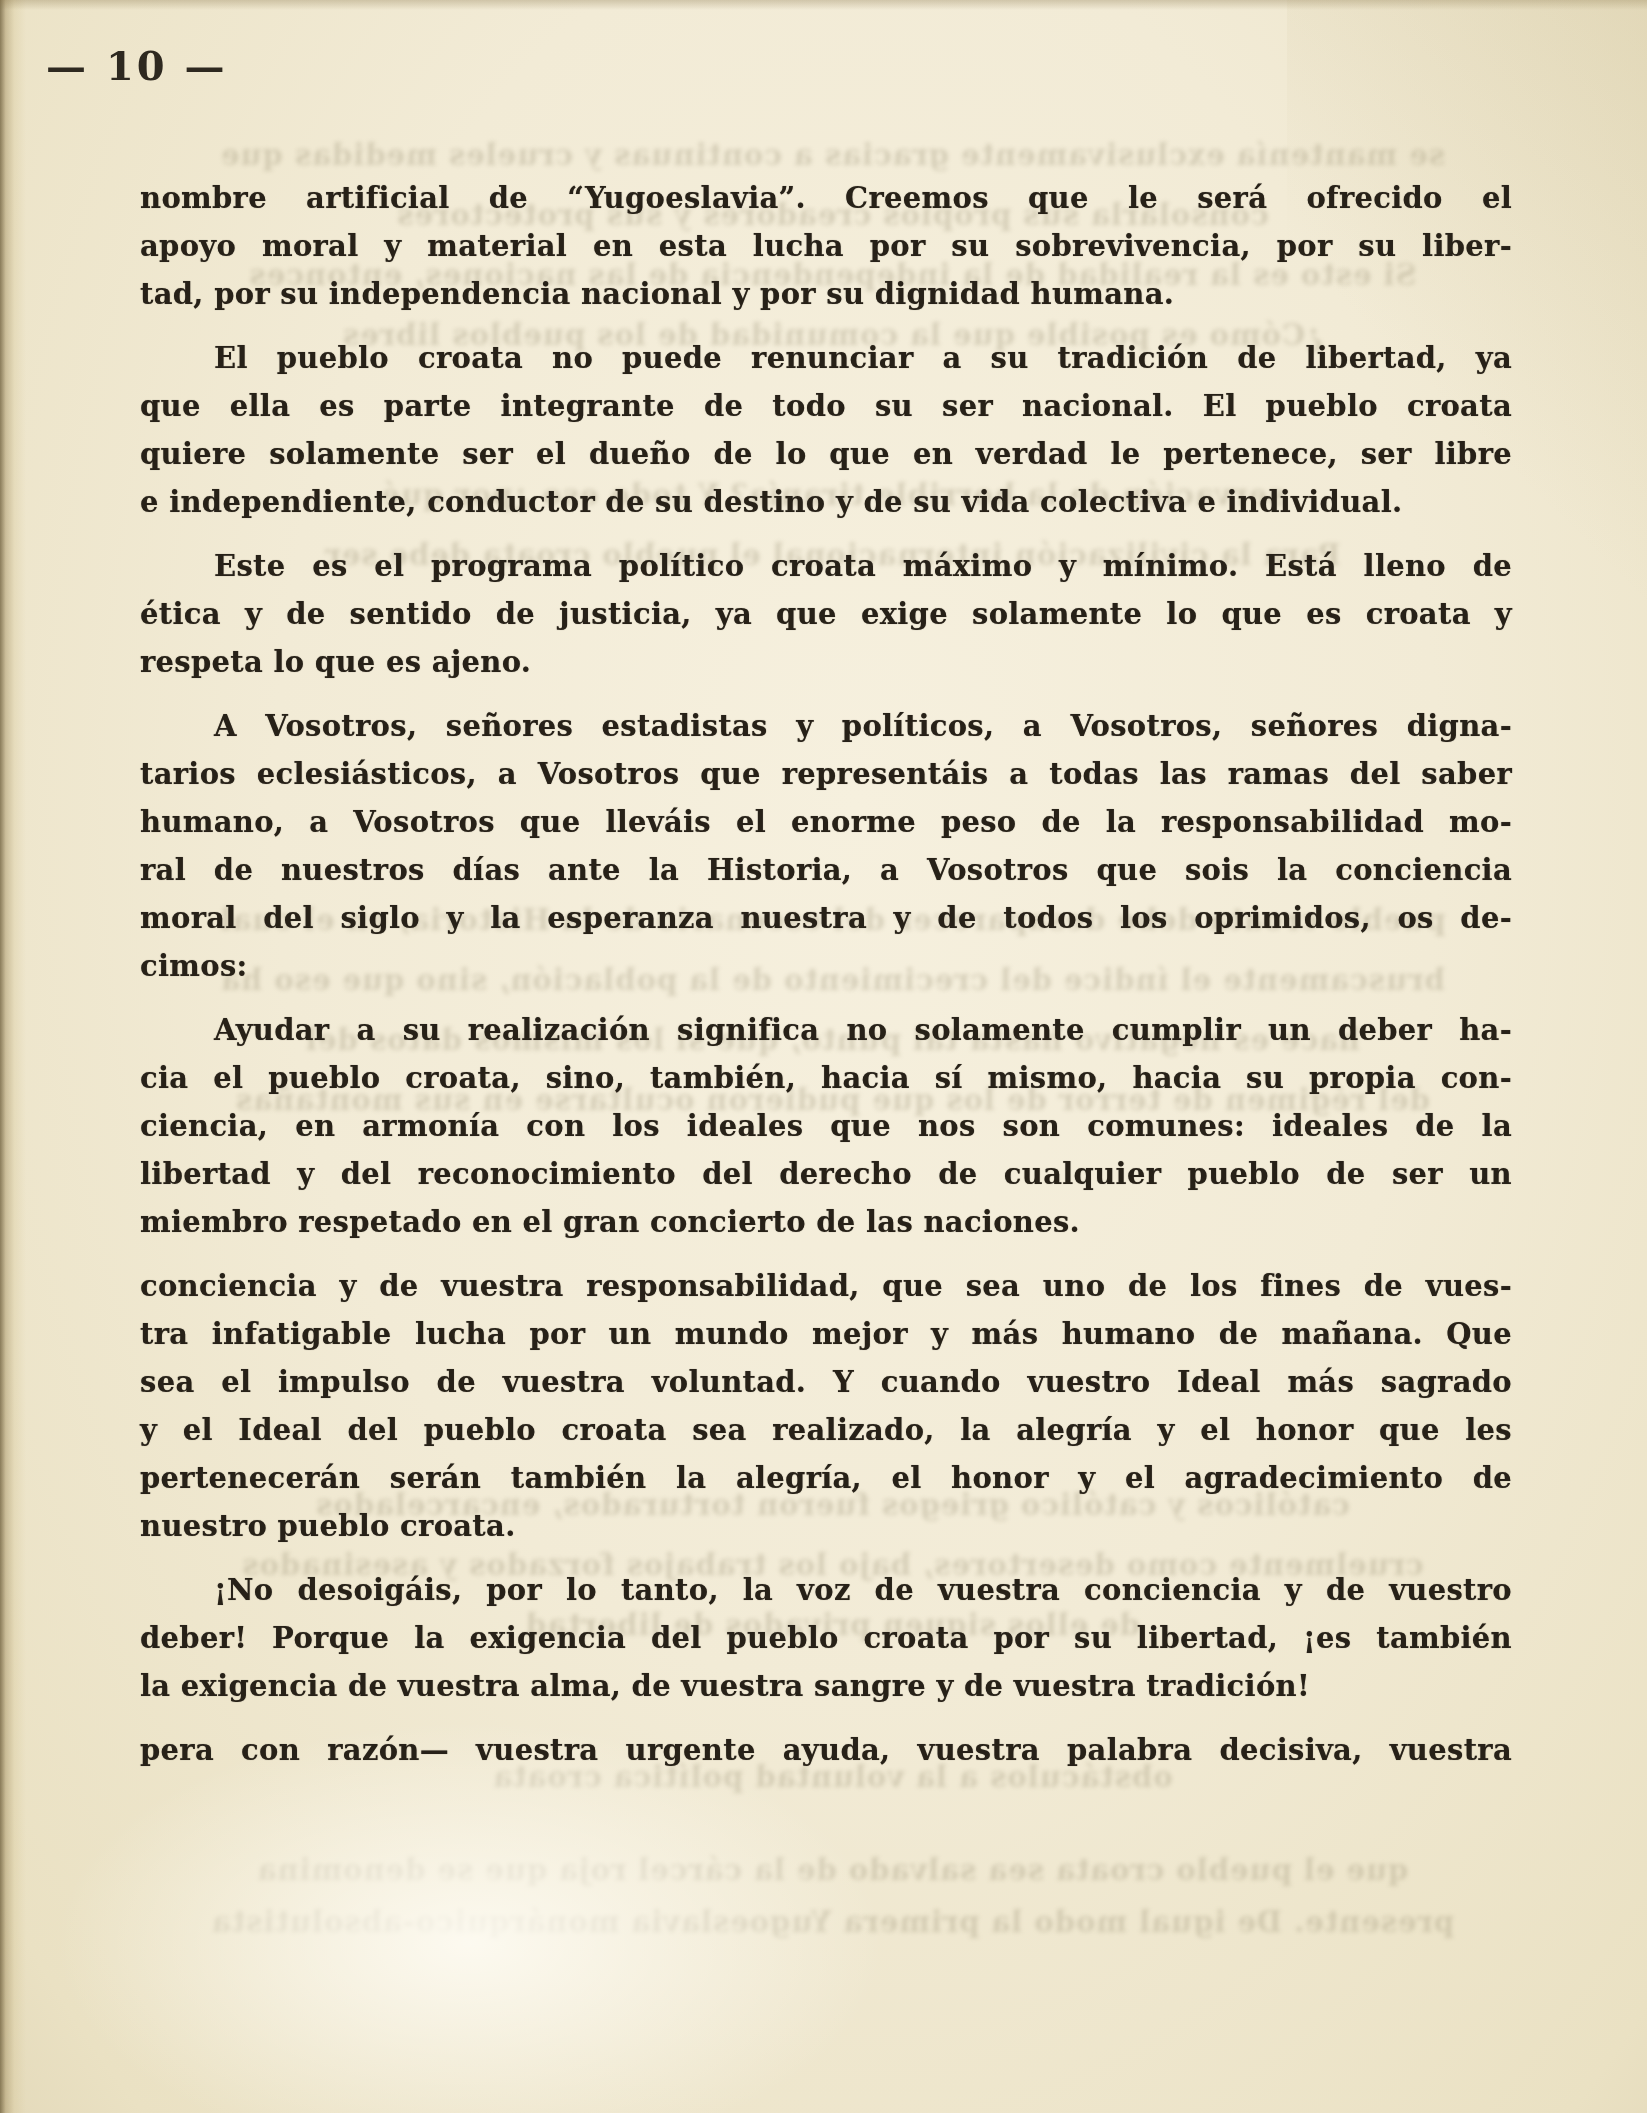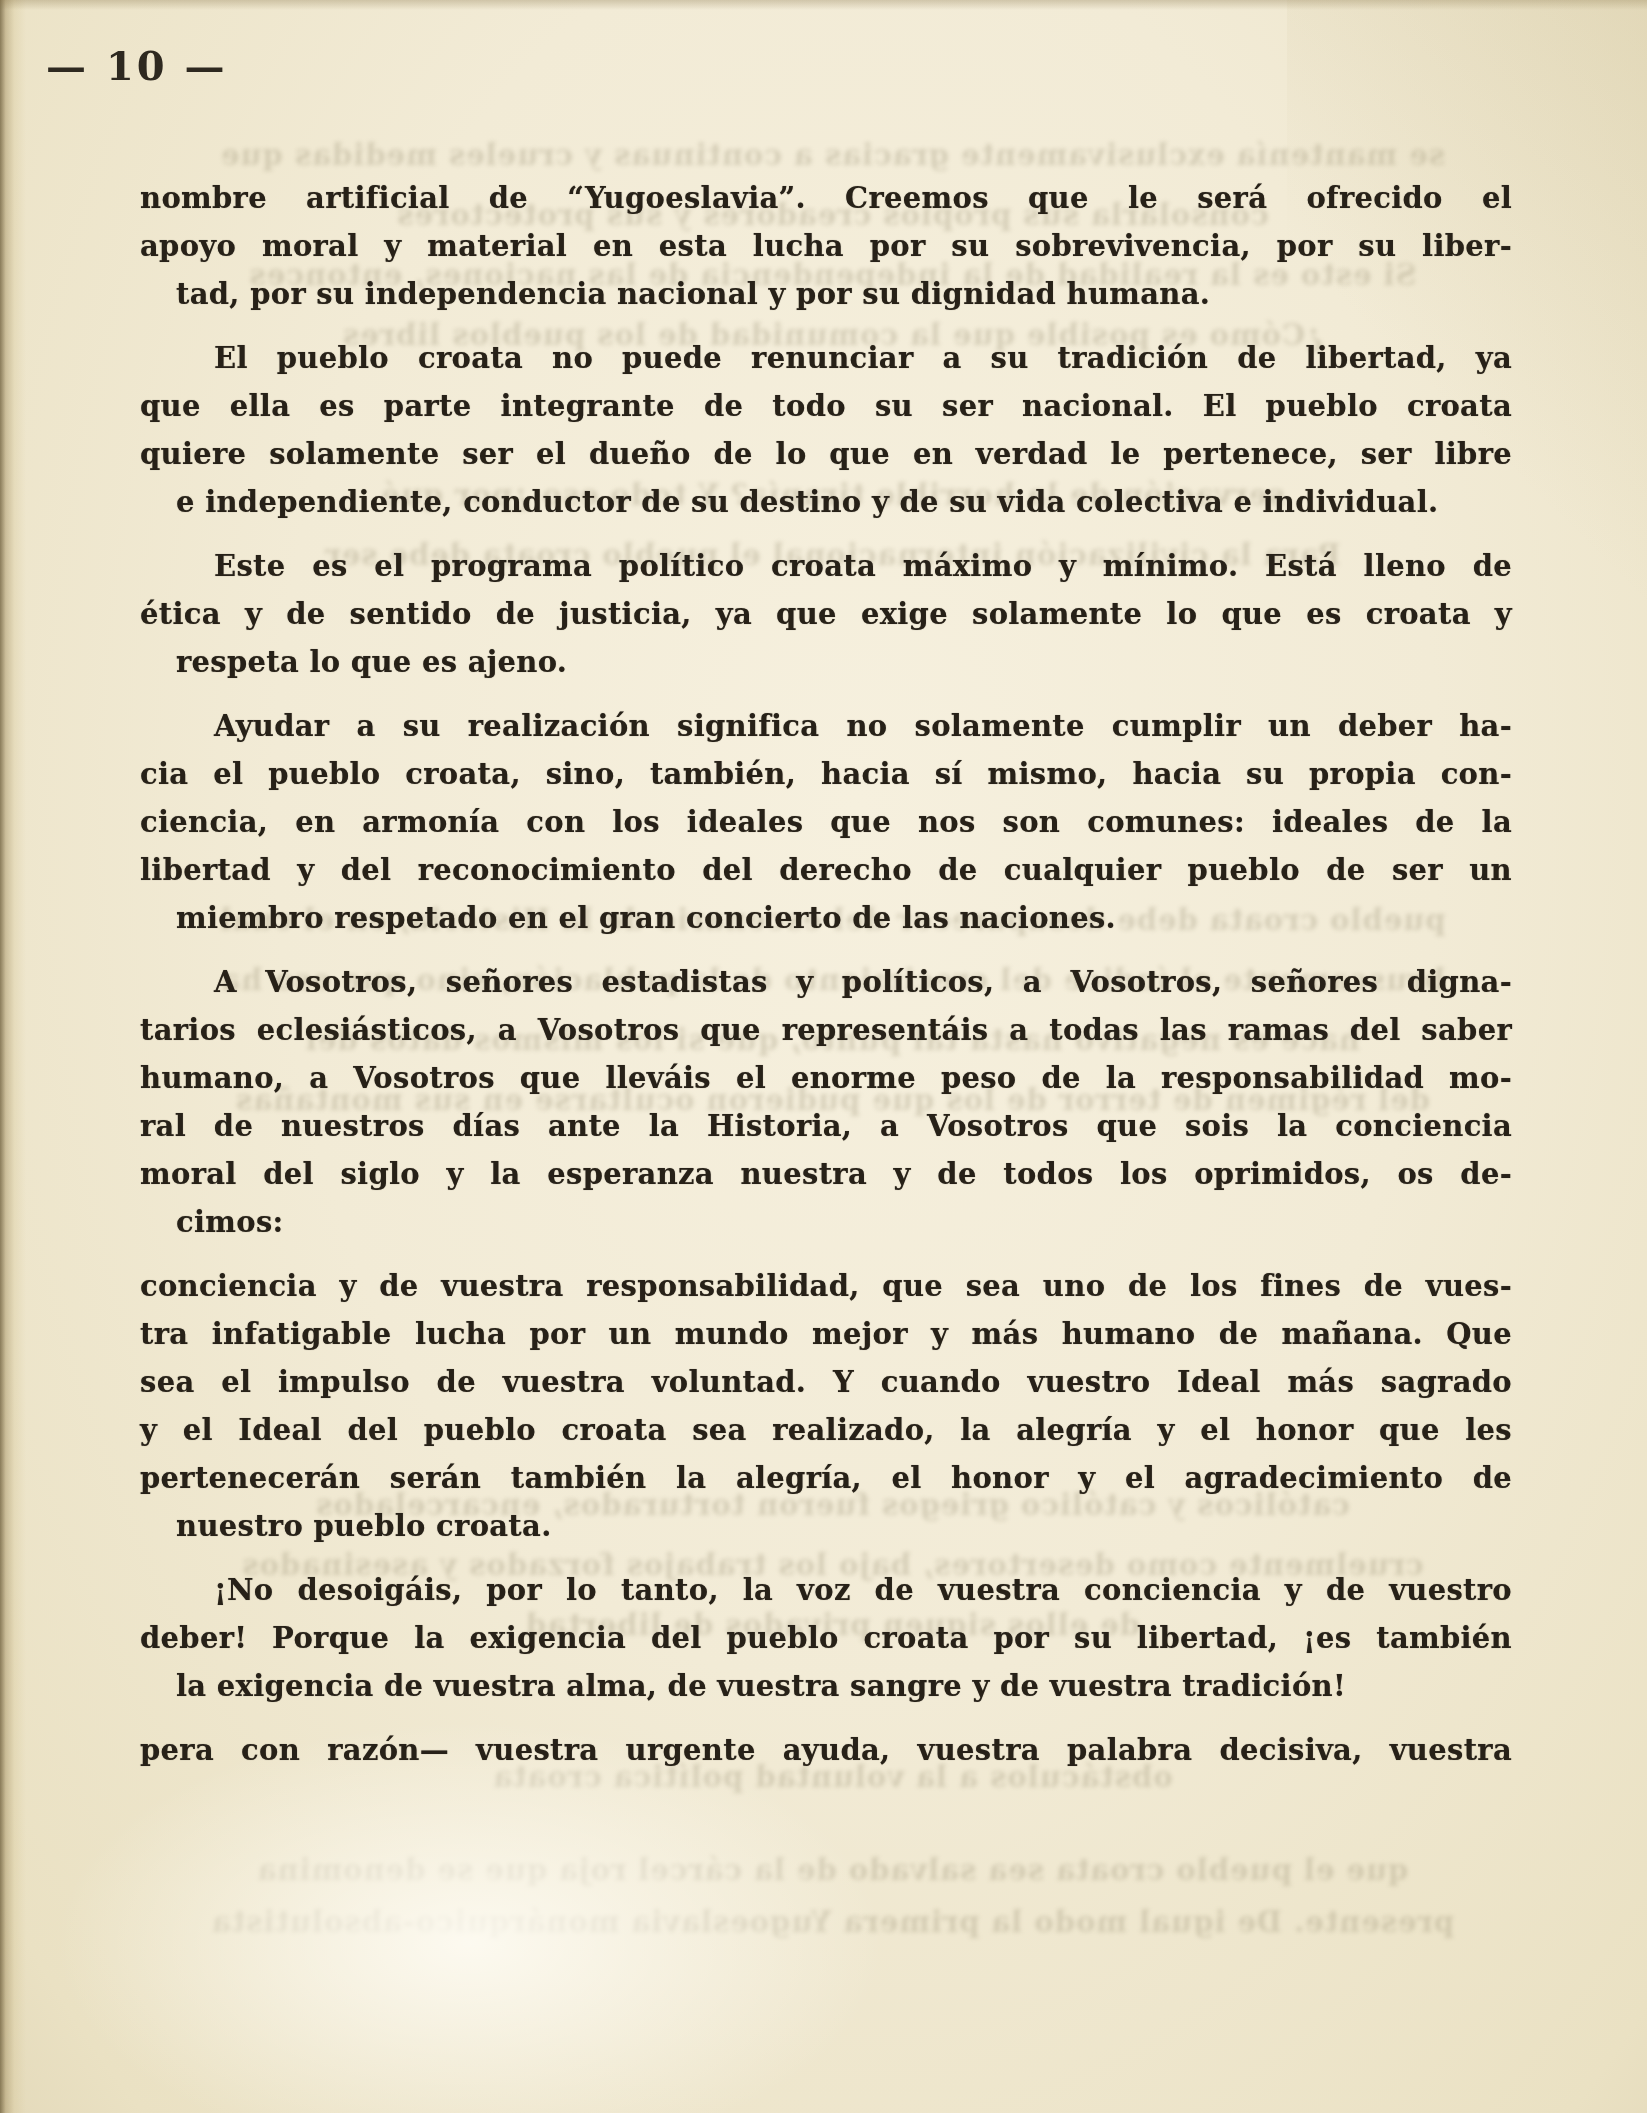--- a/index.html
+++ b/index.html
@@ -86,21 +86,21 @@
     color: #272118;
     text-shadow: 0 0 1px rgba(39, 33, 24, 0.45);
     letter-spacing: 0.3px;
   }
   .para { margin: 0; }
   .para + .para { margin-top: 16px; }
   .line {
     text-align: justify;
     text-align-last: justify;
   }
-  .line.last { text-align-last: left; margin-left: 36px; }
+  .line.last { text-align-last: left; }
   .line.indent { padding-left: 74px; }
 </style>
 </head>
 <body>
 
 <div class="page">
   <div class="ghost-layer">
       <div class="ghost" style="top: 138px;">se mantenía exclusivamente gracias a continuas y crueles medidas que</div>
       <div class="ghost" style="top: 198px;">consolarla sus propios creadores y sus protectores</div>
       <div class="ghost" style="top: 258px;">Si esto es la realidad de la independencia de las naciones, entonces</div>
@@ -134,33 +134,33 @@
         <div class="line">que ella es parte integrante de todo su ser nacional. El pueblo croata</div>
         <div class="line">quiere solamente ser el dueño de lo que en verdad le pertenece, ser libre</div>
         <div class="line last">e independiente, conductor de su destino y de su vida colectiva e individual.</div>
       </div>
       <div class="para">
         <div class="line indent">Este es el programa político croata máximo y mínimo. Está lleno de</div>
         <div class="line">ética y de sentido de justicia, ya que exige solamente lo que es croata y</div>
         <div class="line last">respeta lo que es ajeno.</div>
       </div>
       <div class="para">
-        <div class="line indent">Ayudar a su realización significa no solamente cumplir un deber ha-</div>
-        <div class="line">cia el pueblo croata, sino, también, hacia sí mismo, hacia su propia con-</div>
-        <div class="line">ciencia, en armonía con los ideales que nos son comunes: ideales de la</div>
-        <div class="line">libertad y del reconocimiento del derecho de cualquier pueblo de ser un</div>
-        <div class="line last">miembro respetado en el gran concierto de las naciones.</div>
-      </div>
-      <div class="para">
         <div class="line indent">A Vosotros, señores estadistas y políticos, a Vosotros, señores digna-</div>
         <div class="line">tarios eclesiásticos, a Vosotros que representáis a todas las ramas del saber</div>
         <div class="line">humano, a Vosotros que lleváis el enorme peso de la responsabilidad mo-</div>
         <div class="line">ral de nuestros días ante la Historia, a Vosotros que sois la conciencia</div>
         <div class="line">moral del siglo y la esperanza nuestra y de todos los oprimidos, os de-</div>
         <div class="line last">cimos:</div>
+      </div>
+      <div class="para">
+        <div class="line indent">Ayudar a su realización significa no solamente cumplir un deber ha-</div>
+        <div class="line">cia el pueblo croata, sino, también, hacia sí mismo, hacia su propia con-</div>
+        <div class="line">ciencia, en armonía con los ideales que nos son comunes: ideales de la</div>
+        <div class="line">libertad y del reconocimiento del derecho de cualquier pueblo de ser un</div>
+        <div class="line last">miembro respetado en el gran concierto de las naciones.</div>
       </div>
       <div class="para">
         <div class="line">conciencia y de vuestra responsabilidad, que sea uno de los fines de vues-</div>
         <div class="line">tra infatigable lucha por un mundo mejor y más humano de mañana. Que</div>
         <div class="line">sea el impulso de vuestra voluntad. Y cuando vuestro Ideal más sagrado</div>
         <div class="line">y el Ideal del pueblo croata sea realizado, la alegría y el honor que les</div>
         <div class="line">pertenecerán serán también la alegría, el honor y el agradecimiento de</div>
         <div class="line last">nuestro pueblo croata.</div>
       </div>
       <div class="para">

